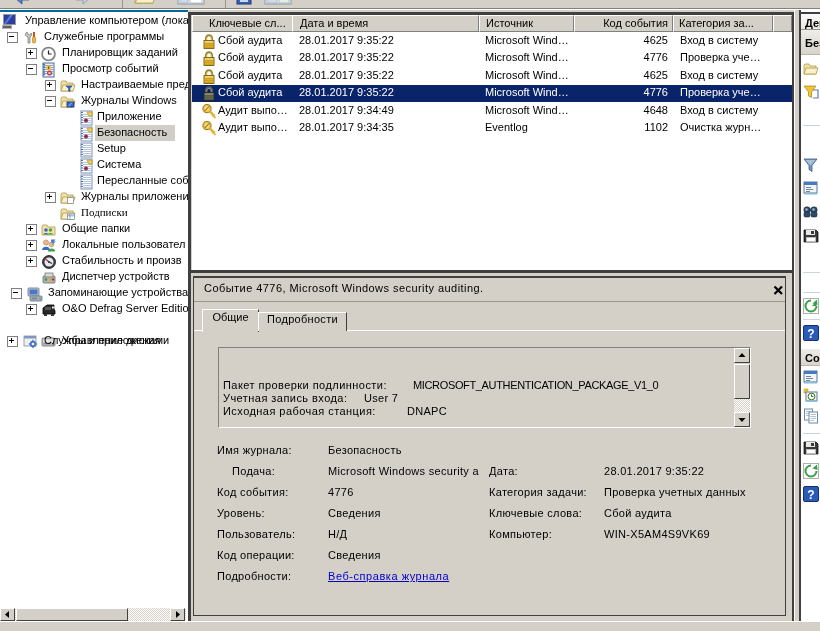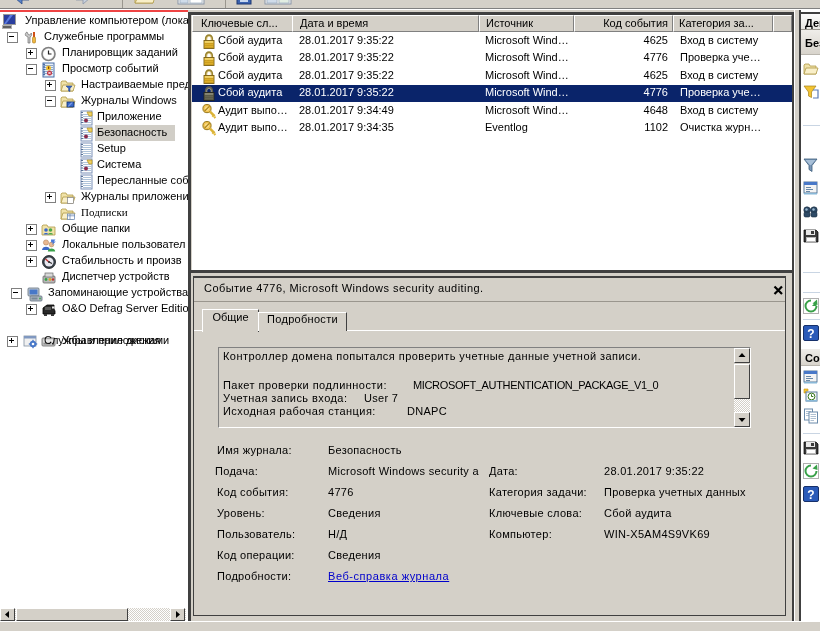--- a/index.html
+++ b/index.html
@@ -2,21 +2,21 @@
 <html><head>
 <meta charset="utf-8">
 <style>
   html,body{margin:0;padding:0;}
   body{width:820px;height:631px;overflow:hidden;position:relative;
        font-family:"Liberation Sans",sans-serif;font-size:11px;color:#000;
        background:#d4d0c8;-webkit-font-smoothing:antialiased;}
   .abs{position:absolute;}
   .clip{overflow:hidden;white-space:nowrap;}
   
-  #tree{left:0;top:10px;width:188px;height:609px;background:#fff;border-top:2px solid #ef4444;}
+  #tree{left:0;top:10px;width:188px;height:609px;background:#fff;border-top:2px solid #0369a1;}
   .trow{position:absolute;height:16px;line-height:16px;white-space:nowrap;}
   .texp{position:absolute;width:9px;height:9px;background:#fff;border:1px solid #808080;
         font-size:9px;line-height:7px;text-align:center;top:2px;}
   .ticon{position:absolute;top:0px;width:16px;height:16px;}
   .tlabel{position:absolute;top:-2px;height:16px;line-height:16px;}
   
   .hdrcell{position:absolute;top:0px;height:17px;background:#d4d0c8;
      border-top:1px solid #fff;border-left:1px solid #fff;
      border-right:1px solid #808080;border-bottom:1px solid #808080;
      line-height:15px;padding-left:5px;box-sizing:border-box;white-space:nowrap;overflow:hidden;}
@@ -395,21 +395,21 @@
   <div class="btn3d" style="position:absolute;left:170px;top:0;width:15px;height:13px;box-sizing:border-box;"><svg width="13" height="11">
           <path d="M5,2 L9,5.5 L5,9 Z" fill="#000"></path>
         </svg></div>
 </div>
 </div>
 
 <div class="abs" id="center" style="left:188px;top:12px;width:606px;height:609px;background:#d4d0c8;border-left:3px solid #404040;border-right:2px solid #404040;border-top:3px solid #404040;box-sizing:border-box;"></div>
 
 <div class="abs clip" id="list" style="left:192px;top:15px;width:600px;height:255px;background:#fff;">
 
-  <div class="hdrcell" style="left:0;width:121px;padding-left:8px;">Ключевые сл...</div>
+  <div class="hdrcell" style="left:0;width:121px;padding-left:16px;">Ключевые сл...</div>
   <div class="hdrcell" style="left:100px;width:187px;padding-left:7px;">Дата и время</div>
   <div class="hdrcell" style="left:287px;width:95px;padding-left:6px;">Источник</div>
   <div class="hdrcell" style="left:382px;width:99px;text-align:right;padding-right:4px;padding-left:0;">Код события</div>
   <div class="hdrcell" style="left:481px;width:100px;">Категория за...</div>
   <div class="hdrcell" style="left:581px;width:19px;"></div>
 
   <div class="lrow" style="top:18px;">
     <svg class="lcell" style="left:10px;top:1px;" width="14" height="15">
         <path d="M4,7 L4,4.5 A3,3.2 0 0 1 10,4.5 L10,7" stroke="#9a8430" stroke-width="2.2" fill="none"></path>
         <path d="M4.8,6.5 L4.8,4.7 A2.2,2.3 0 0 1 9.2,4.7 L9.2,6.5" stroke="#f4e0a0" stroke-width="0.8" fill="none"></path>
@@ -524,21 +524,20 @@
         <path d="M1.5,1.5 L9,9 M9,1.5 L1.5,9" stroke="#000" stroke-width="2.2"></path>
       </svg>
     <div class="abs" style="left:0px;top:24px;width:591px;height:1px;background:#9a968e;"></div>
 
     <div class="abs" style="left:8px;top:32px;width:55px;height:22px;background:#d4d0c8;border-top:1px solid #fff;border-left:1px solid #fff;border-right:1px solid #404040;z-index:3;text-align:center;line-height:15px;">Общие</div>
     <div class="abs" style="left:64px;top:35px;width:87px;height:18px;background:#d4d0c8;border-top:1px solid #fff;border-left:1px solid #fff;border-right:1px solid #404040;z-index:3;text-align:center;line-height:13px;letter-spacing:0.3px;">Подробности</div>
     <div class="abs" style="left:0px;top:53px;width:591px;height:1px;background:#fff;z-index:2;"></div>
     <div class="abs" style="left:9px;top:53px;width:53px;height:2px;background:#d4d0c8;z-index:4;"></div>
 
     <div class="abs" style="left:24px;top:70px;width:533px;height:81px;background:#d4d0c8;border-top:1px solid #808080;border-left:1px solid #808080;border-bottom:1px solid #fff;border-right:1px solid #fff;box-sizing:border-box;">
-      <div class="abs plabel" style="left:4px;top:2px;letter-spacing:0.45px;">Контроллер домена попытался проверить учетные данные учетной записи.</div>
       <div class="abs plabel" style="left:4px;top:31px;letter-spacing:0.45px;">Пакет проверки подлинности:</div>
       <div class="abs plabel" style="left:194px;top:31px;letter-spacing:-0.35px;">MICROSOFT_AUTHENTICATION_PACKAGE_V1_0</div>
       <div class="abs plabel" style="left:4px;top:44px;letter-spacing:0.45px;">Учетная запись входа:</div>
       <div class="abs plabel" style="left:145px;top:44px;">User 7</div>
       <div class="abs plabel" style="left:4px;top:57px;letter-spacing:0.45px;">Исходная рабочая станция:</div>
       <div class="abs plabel" style="left:188px;top:57px;">DNAPC</div>
 
       <div class="abs" style="right:0;top:0;width:16px;height:79px;background:#d4d0c8;">
         <div class="btn3d abs" style="left:0;top:0;width:16px;height:15px;box-sizing:border-box;"><svg width="14" height="13">
               <path d="M7,4 L10.5,8 L3.5,8 Z" fill="#000"></path>
@@ -546,21 +545,21 @@
         <div class="btn3d abs" style="left:0;top:16px;width:16px;height:35px;box-sizing:border-box;"></div>
         <div class="abs" style="left:0;top:51px;width:16px;height:13px;background:#e7e5e0;background-image:repeating-conic-gradient(#fff 0 25%,#d4d0c8 0 50%);background-size:2px 2px;"></div>
         <div class="btn3d abs" style="left:0;top:64px;width:16px;height:15px;box-sizing:border-box;"><svg width="14" height="13">
               <path d="M7,9 L10.5,5 L3.5,5 Z" fill="#000"></path>
             </svg></div>
       </div>
     </div>
 
     <div class="abs plabel" style="left:23px;top:167px;">Имя журнала:</div>
       <div class="abs plabel" style="left:134px;top:167px;">Безопасность</div>
-    <div class="abs plabel" style="left:21px;top:188px;">Подача:</div>
+    <div class="abs plabel" style="left:38px;top:188px;">Подача:</div>
       <div class="abs plabel clip" style="left:134px;top:188px;width:152px;">Microsoft Windows security a</div>
     <div class="abs plabel" style="left:295px;top:188px;">Дата:</div>
       <div class="abs plabel" style="left:410px;top:188px;">28.01.2017 9:35:22</div>
     <div class="abs plabel" style="left:23px;top:209px;">Код события:</div>
       <div class="abs plabel" style="left:134px;top:209px;">4776</div>
     <div class="abs plabel" style="left:295px;top:209px;">Категория задачи:</div>
       <div class="abs plabel" style="left:410px;top:209px;">Проверка учетных данных</div>
     <div class="abs plabel" style="left:23px;top:230px;">Уровень:</div>
       <div class="abs plabel" style="left:134px;top:230px;">Сведения</div>
     <div class="abs plabel" style="left:295px;top:230px;">Ключевые слова:</div>

